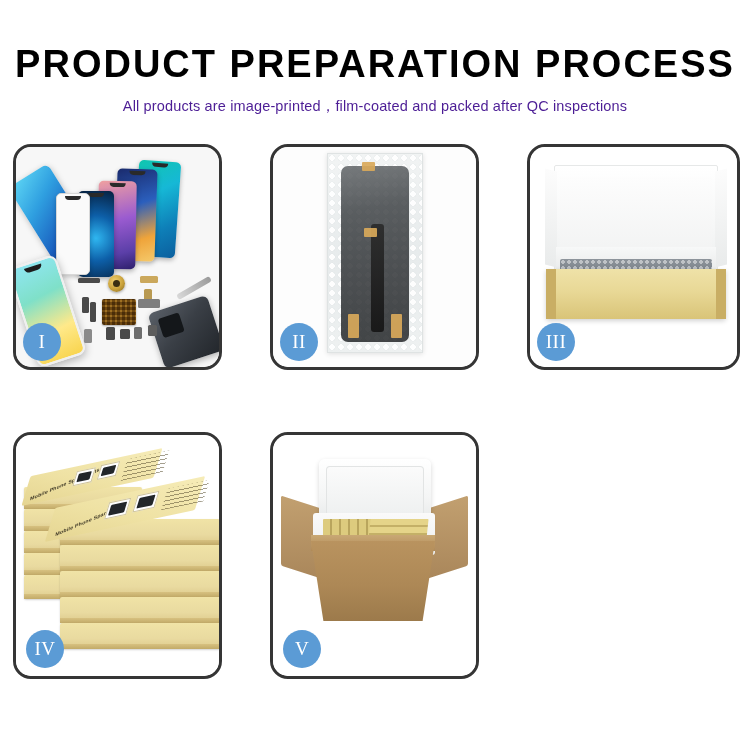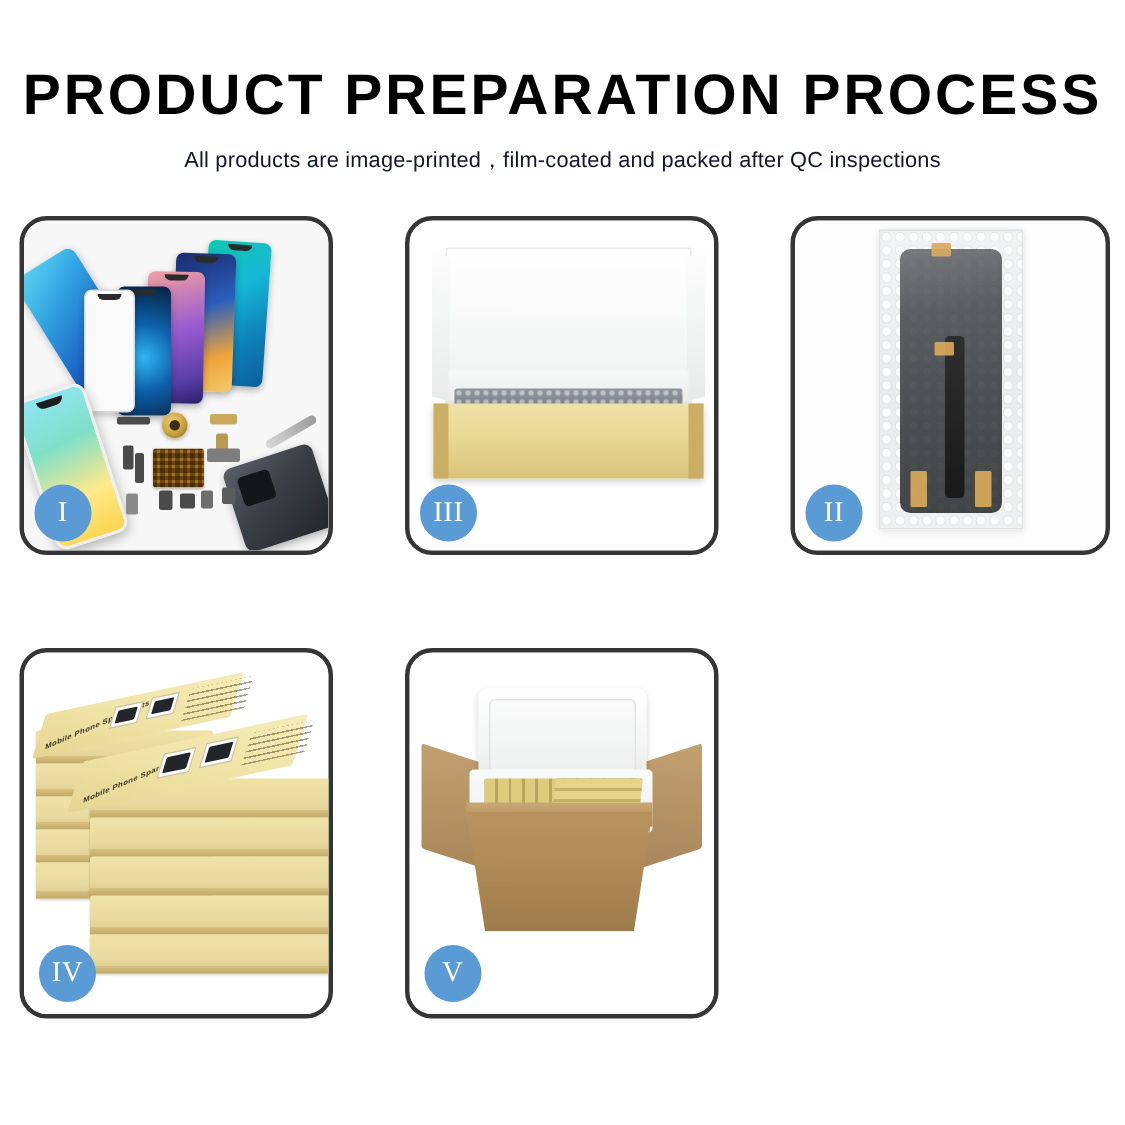--- a/index.html
+++ b/index.html
@@ -21,21 +21,21 @@
     color: #000000;
     line-height: 1;
     margin-top: 45px;
     white-space: nowrap;
   }
   .subtitle {
     font-family: "Liberation Sans", sans-serif;
     font-weight: 400;
     font-size: 14.5px;
     letter-spacing: 0.15px;
-    color: #0f172a;
+    color: #4c1d95;
     margin-top: 14px;
     white-space: nowrap;
   }
 
   
   .grid {
     position: absolute;
     left: 13px; top: 144px;
     width: 727px; height: 535px;
     display: grid;
@@ -335,45 +335,45 @@
           <div class="pt" style="left:118px;top:180px;width:8px;height:12px;background:#6e6e6e;"></div>
           <div class="pt" style="left:68px;top:182px;width:8px;height:14px;background:#8a8a8a;"></div>
           <div class="pt" style="left:132px;top:178px;width:9px;height:11px;background:#5d5d5d;"></div>
         </div>
       </div>
       <div class="badge">I</div>
     </div>
 
     <div class="panel">
       <div class="panel-inner">
-        <div class="scene3">
-          <div class="box3-lid"></div>
-          <div class="box3-foam"></div>
-          <div class="box3-inwall"></div>
-          <div class="box3-bubble"></div>
-          <div class="box3-base"></div>
-        </div>
-      </div>
-      <div class="badge">III</div>
-    </div>
-
-    <div class="panel">
-      <div class="panel-inner">
         <div class="scene2">
           <div class="bag">
             <div class="lcd2"></div>
             <div class="flexcab"></div>
             <div class="tape t1"></div>
             <div class="tape t2"></div>
             <div class="tape t3"></div>
             <div class="tape t4"></div>
           </div>
         </div>
       </div>
       <div class="badge">II</div>
+    </div>
+
+    <div class="panel">
+      <div class="panel-inner">
+        <div class="scene3">
+          <div class="box3-lid"></div>
+          <div class="box3-foam"></div>
+          <div class="box3-inwall"></div>
+          <div class="box3-bubble"></div>
+          <div class="box3-base"></div>
+        </div>
+      </div>
+      <div class="badge">III</div>
     </div>
 
     <div class="panel">
       <div class="panel-inner">
         <div class="scene4">
           <div class="stack">
 
             <div class="sbox" style="left:0;top:30px;width:118px;height:22px;">
                 <span class="edge"></span>
               </div>

